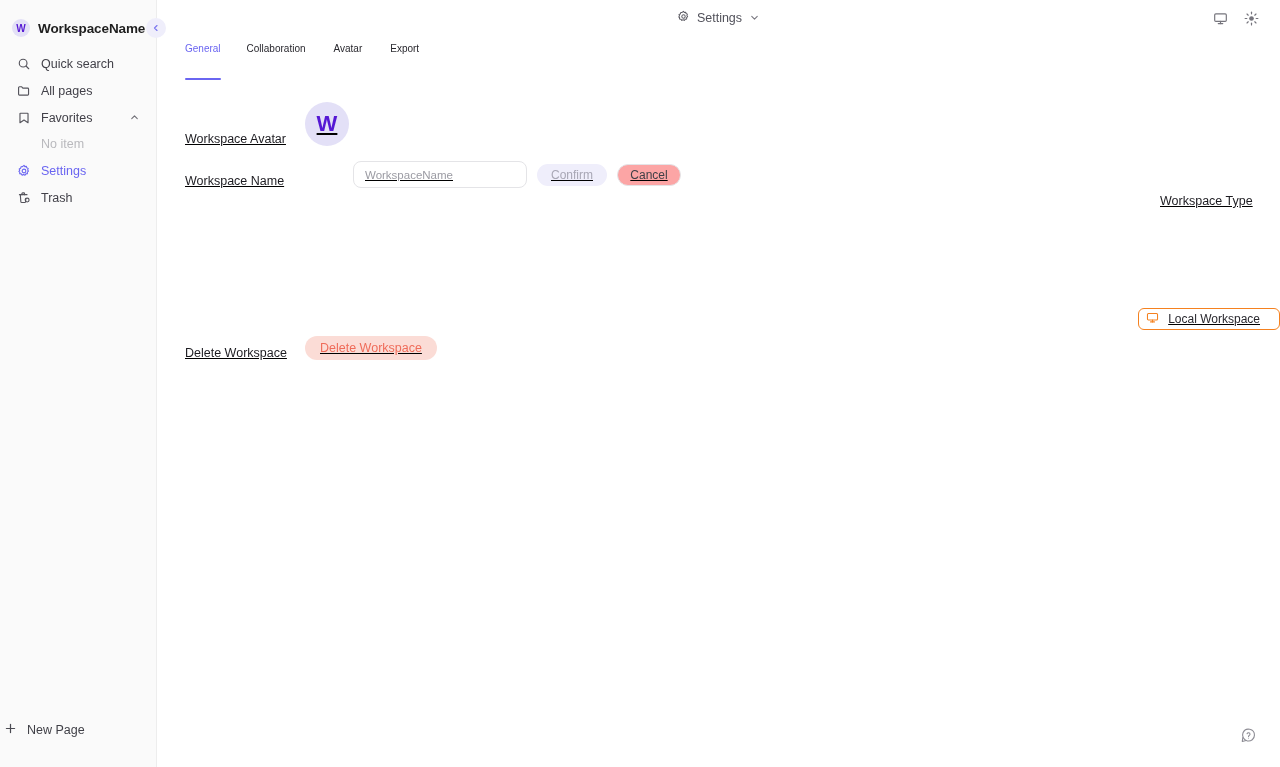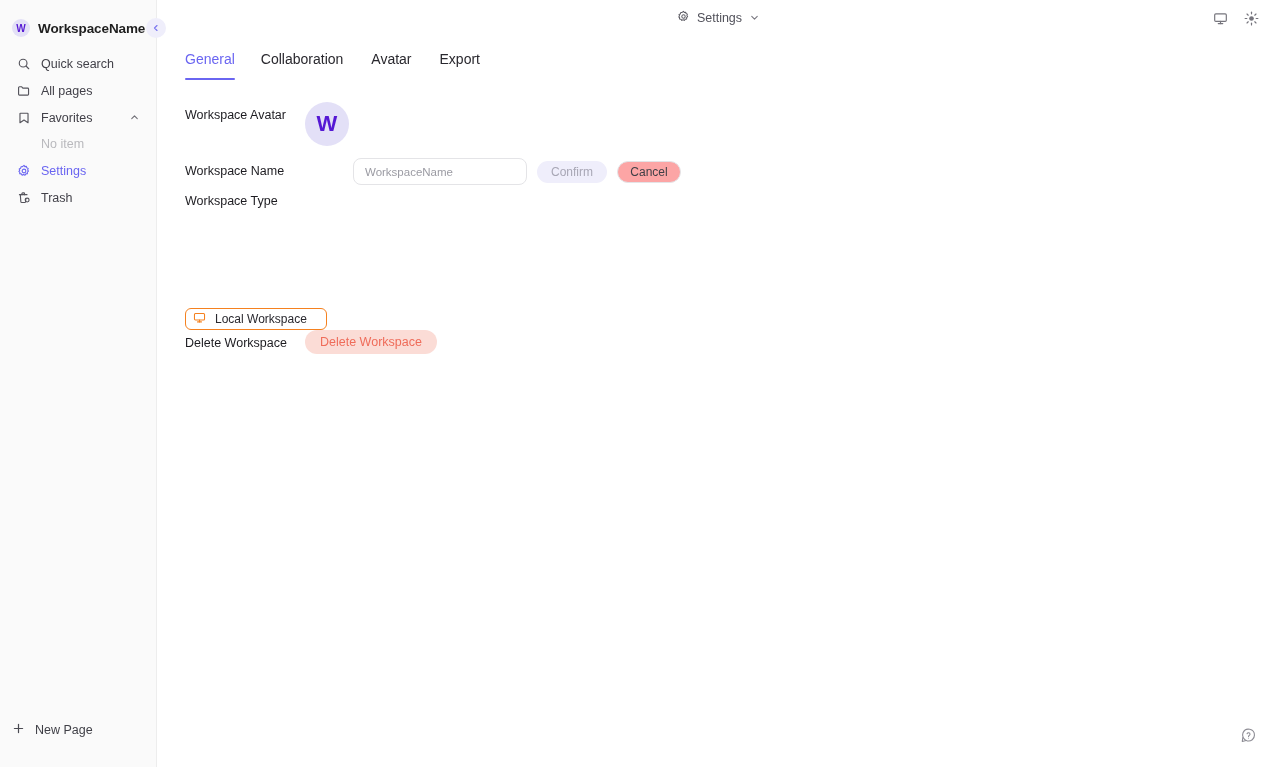--- a/index.html
+++ b/index.html
@@ -80,21 +80,21 @@
     display: flex; align-items: center;
   }
   .chevron-right { margin-left: auto; display: flex; align-items: center; }
 
   .new-page {
     position: absolute;
     left: 0; bottom: 24px;
     width: 157px;
     display: flex; align-items: center; gap: 10px;
     height: 27px;
-    padding: 0 12px;
+    padding: 0 4px;
     color: #3f3f46;
     font-size: 12.5px;
     cursor: pointer;
   }
 
   
   .main {
     flex: 1 1 auto;
     position: relative;
     background: #fff;
@@ -131,44 +131,45 @@
   
   .tabs {
     display: flex;
     align-items: flex-end;
     gap: 0px;
     padding-left: 28px;
     margin-top: 14px;
     height: 30px;
   }
   .tab {
-    font-size: 14px;
+    font-size: 10px;
     color: #29282e;
-    padding: 0 14px 13px 14px;
+    padding: 0 14px 26px 14px;
     cursor: pointer;
     position: relative;
     white-space: nowrap;
   }
   .tab:first-child { padding-left: 0; padding-right: 12px; }
   .tab.active { color: #6a65f1; }
   .tab.active::after {
     content: "";
     position: absolute;
     left: 0; right: 12px; bottom: 0;
     height: 2px;
     background: #6a65f1;
     border-radius: 2px;
   }
 
   
   .form { padding-left: 28px; padding-top: 22px; }
   .row {
     display: flex;
-    align-items: flex-start;
+    align-items: flex-end;
     min-height: 30px;
+    text-decoration: underline;
   }
   .row + .row { margin-top: 0; }
   .row-label {
     width: 120px;
     flex: 0 0 120px;
     font-size: 12.5px;
     color: #1d1c21;
     padding-top: 6px;
   }
   .row-field { display: flex; align-items: center; gap: 10px; }

